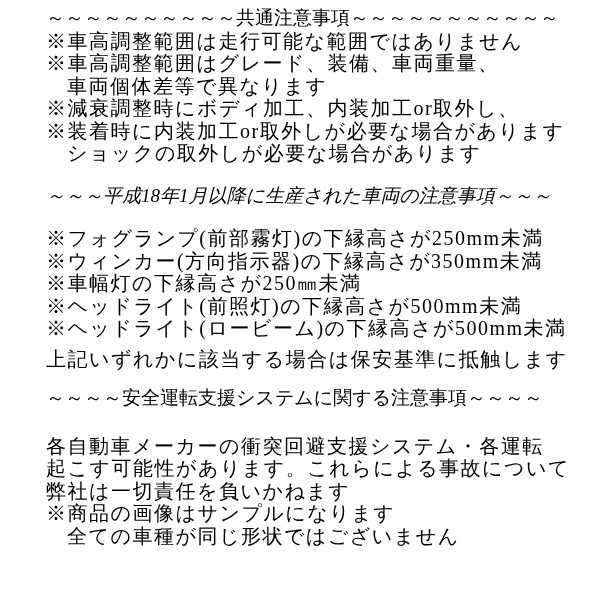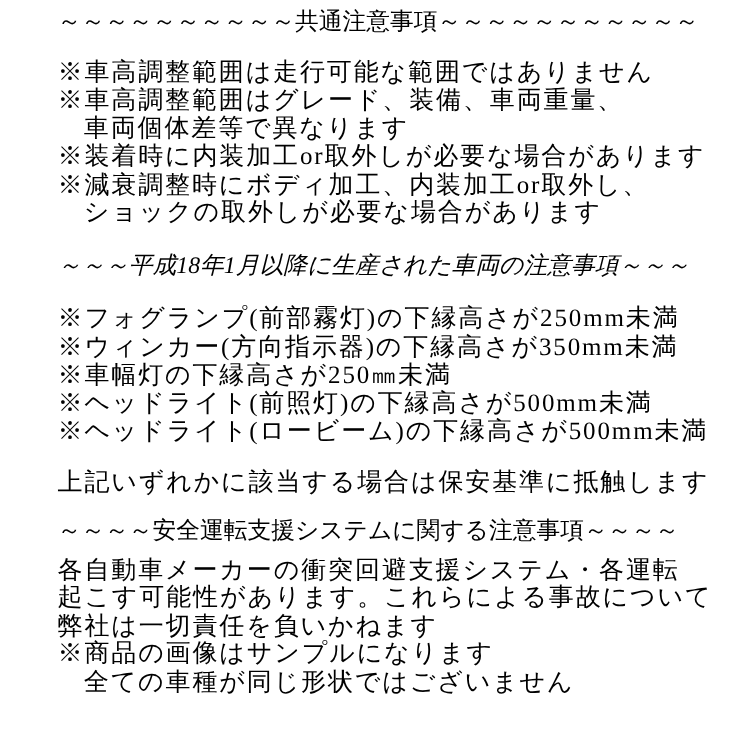--- a/index.html
+++ b/index.html
@@ -28,41 +28,41 @@
     letter-spacing: 0px;
     white-space: nowrap;
   }
   .line {
     white-space: nowrap;
   }
   .indent {
     padding-left: 21px;
   }
   
-  .s-b1   { margin-top: 17px; }
+  .s-b1   { margin-top: 0; }
   .s-h2   { margin-top: 20px; font-style: italic; }
   .s-b2   { margin-top: 20px; }
-  .s-note { margin-top: 18px; font-family: Liberation Serif, serif; }
+  .s-note { margin-top: 8px; font-family: Liberation Serif, serif; }
   .s-h3   { margin-top: 17px; }
-  .s-b3   { margin-top: 8px; }
+  .s-b3   { margin-top: 25px; }
   .s-b4   { margin-top: 0; }
 </style>
 </head>
 <body>
 
 <div class="doc">
 
   <div class="heading s-h1">～～～～～～～～～～共通注意事項～～～～～～～～～～～</div>
 
   <div class="block s-b1">
     <div class="line">※車高調整範囲は走行可能な範囲ではありません</div>
     <div class="line">※車高調整範囲はグレード、装備、車両重量、</div>
     <div class="line indent">車両個体差等で異なります</div>
+    <div class="line">※減衰調整時にボディ加工、内装加工or取外し、</div>
     <div class="line">※装着時に内装加工or取外しが必要な場合があります</div>
-    <div class="line">※減衰調整時にボディ加工、内装加工or取外し、</div>
     <div class="line indent">ショックの取外しが必要な場合があります</div>
   </div>
 
   <div class="heading s-h2">～～～平成18年1月以降に生産された車両の注意事項～～～</div>
 
   <div class="block s-b2">
     <div class="line">※フォグランプ(前部霧灯)の下縁高さが250mm未満</div>
     <div class="line">※ウィンカー(方向指示器)の下縁高さが350mm未満</div>
     <div class="line">※車幅灯の下縁高さが250㎜未満</div>
     <div class="line">※ヘッドライト(前照灯)の下縁高さが500mm未満</div>

